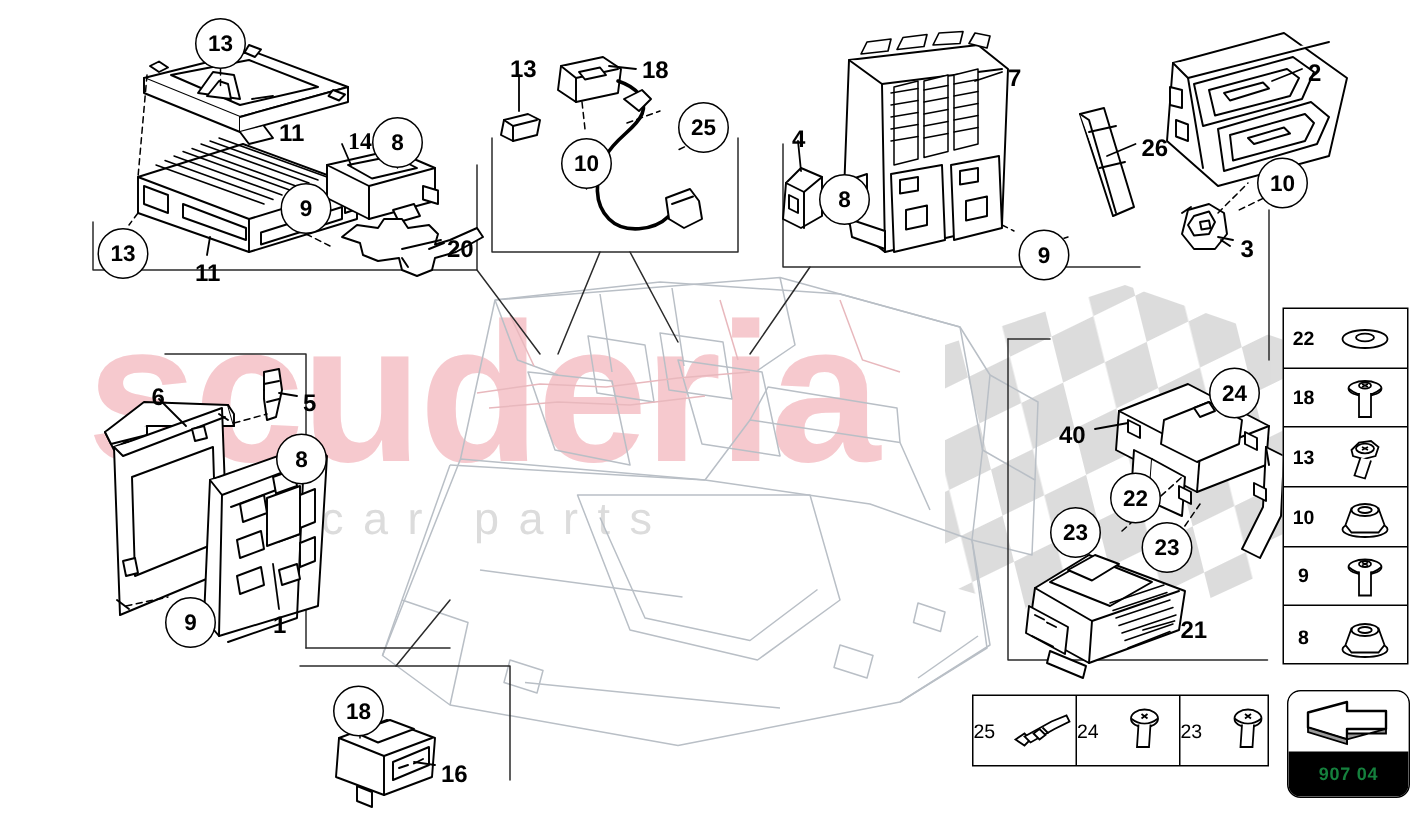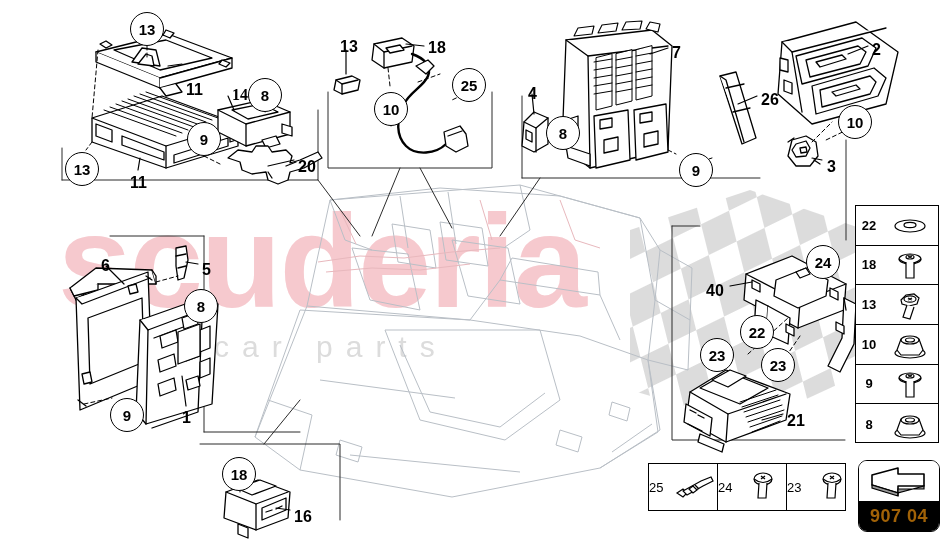--- a/index.html
+++ b/index.html
@@ -126,22 +126,22 @@
     box-sizing:border-box;
   }
   .plate .arrowbox{
     height:40px;
     display:flex;align-items:center;justify-content:center;
     background:#fff;
   }
   .plate .pnum{
     height:30px;
     background:#000;
-    color:#a16207;
-    font-size:18px;
+    color:#15803d;
+    font-size:12px;
     font-weight:bold;
     display:flex;align-items:center;justify-content:center;
     letter-spacing:.5px;
   }
 </style>
 </head>
 <body>
 
 <div id="sheet">
 

